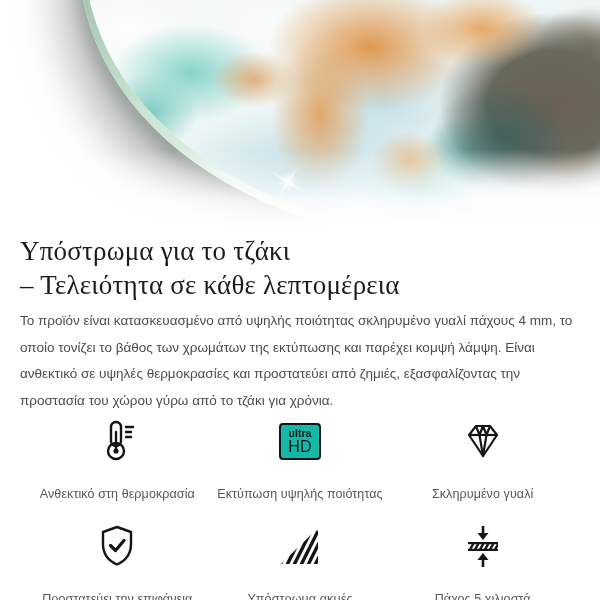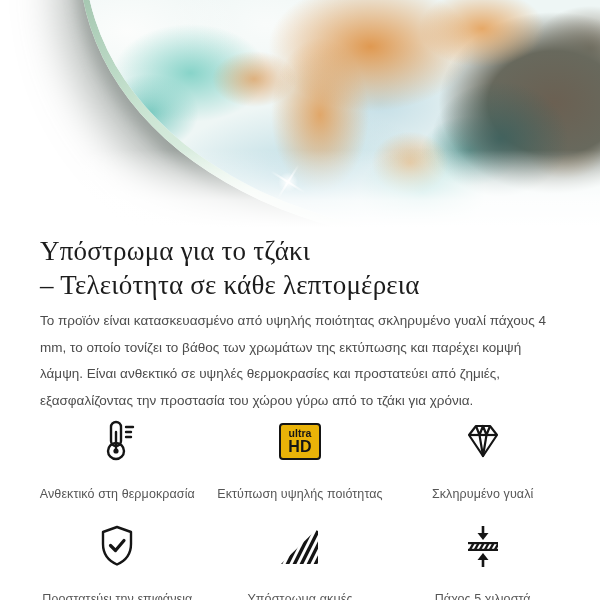--- a/index.html
+++ b/index.html
@@ -68,21 +68,21 @@
   .sparkle::before, .sparkle::after {
     content:""; position:absolute; background:linear-gradient(to right, rgba(255,255,255,0), #ffffff 50%, rgba(255,255,255,0));
   }
   .sparkle::before { left:0; top:19px; width:40px; height:2px; }
   .sparkle::after  { left:19px; top:0; width:2px; height:40px;
     background:linear-gradient(to bottom, rgba(255,255,255,0), #ffffff 50%, rgba(255,255,255,0)); }
   .sparkle-glow { position:absolute; left:10px; top:10px; width:20px; height:20px; border-radius:50%;
     background:radial-gradient(circle, rgba(255,255,255,0.95) 0%, rgba(255,255,255,0) 70%); }
 
   
-  .content { padding:0 40px; }
+  .content { padding:0 20px; }
   .headline {
     font-family:"Liberation Serif", serif;
     font-weight:400;
     font-size:27px;
     line-height:34px;
     color:#1c1c1c;
     white-space:pre-line;
     letter-spacing:0.2px;
   }
   .description {
@@ -101,24 +101,24 @@
     row-gap:22px;
   }
   .feature { display:flex; flex-direction:column; align-items:center; text-align:center; }
   .feature-icon { height:46px; display:flex; align-items:center; justify-content:center; }
   .feature-label { margin-top:23px; font-size:12.5px; color:#565656; letter-spacing:0.1px; }
   svg { display:block; }
 
   .hd-badge {
     width:42px; height:37px; border:2.5px solid #151515; border-radius:4px;
     display:flex; flex-direction:column; align-items:center; justify-content:center;
-    color:#151515; background:#eab308;
+    color:#151515; background:#14b8a6;
   }
   .hd-badge .hd-top { font-size:10.5px; font-weight:bold; line-height:11px; }
-  .hd-badge .hd-bottom { font-size:16px; font-weight:bold; line-height:16px; letter-spacing:0.3px; }
+  .hd-badge .hd-bottom { font-size:16px; font-weight:normal; line-height:16px; letter-spacing:0.3px; }
 </style>
 </head>
 <body>
 
 <div class="page">
 
   <div class="hero">
     <div class="glass-edge"></div>
     <div class="glass-face">
       <div class="marble-art"></div>

